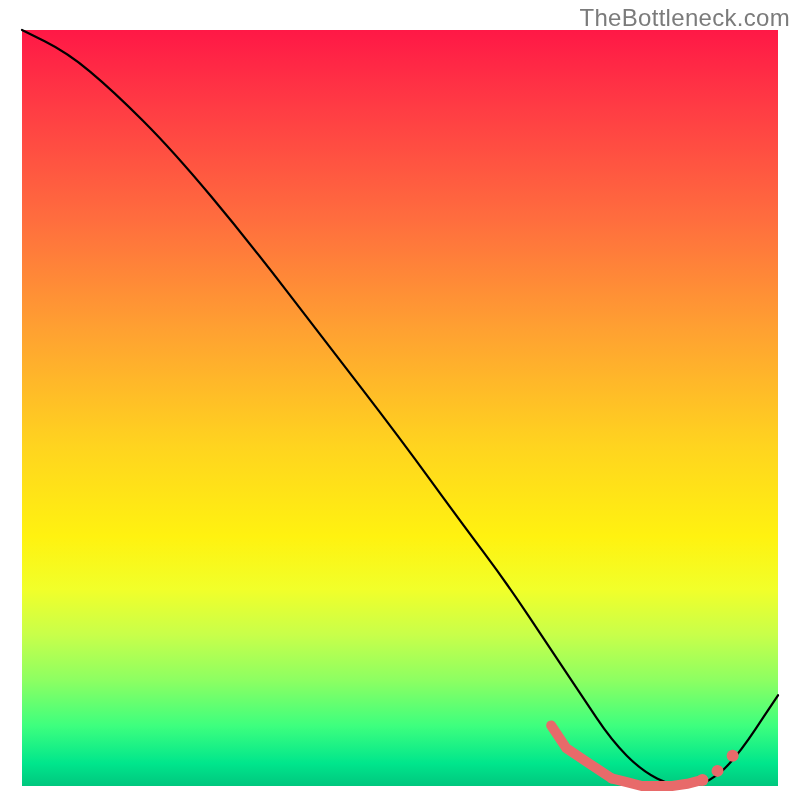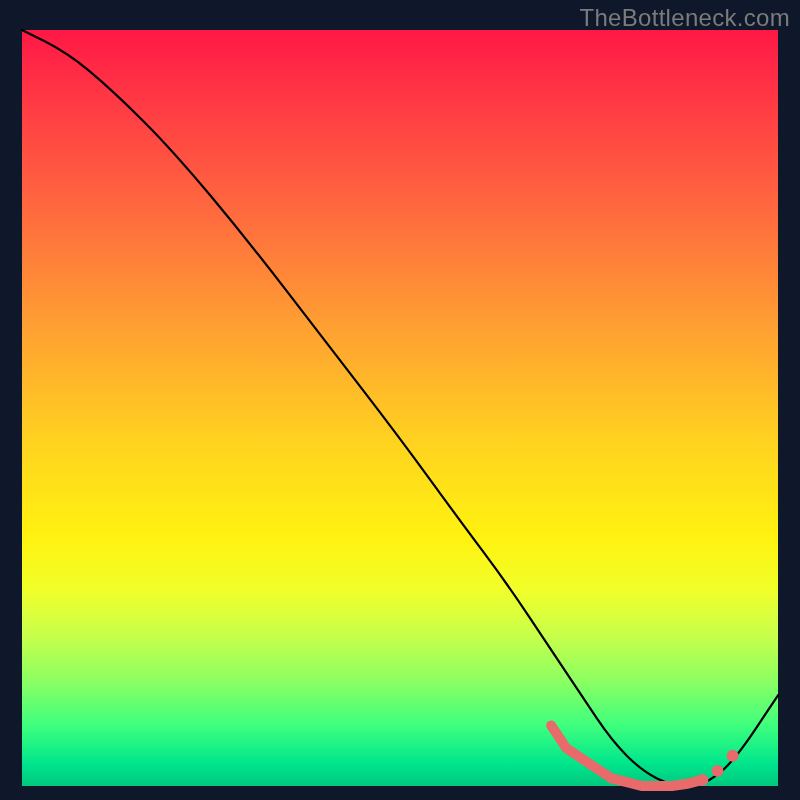--- a/index.html
+++ b/index.html
@@ -8,21 +8,21 @@
     width: 800px;
     height: 800px;
     background: #000;
     overflow: hidden;
     font-family: Arial, Helvetica, sans-serif;
   }
   .frame {
     position: relative;
     width: 800px;
     height: 800px;
-    background: #0f172a;
+    background: #ffffff;
   }
   .watermark {
     position: absolute;
     top: 4px;
     right: 10px;
     color: #7b7b7b;
     font-size: 24px;
     font-weight: 500;
     letter-spacing: 0.3px;
     z-index: 10;

